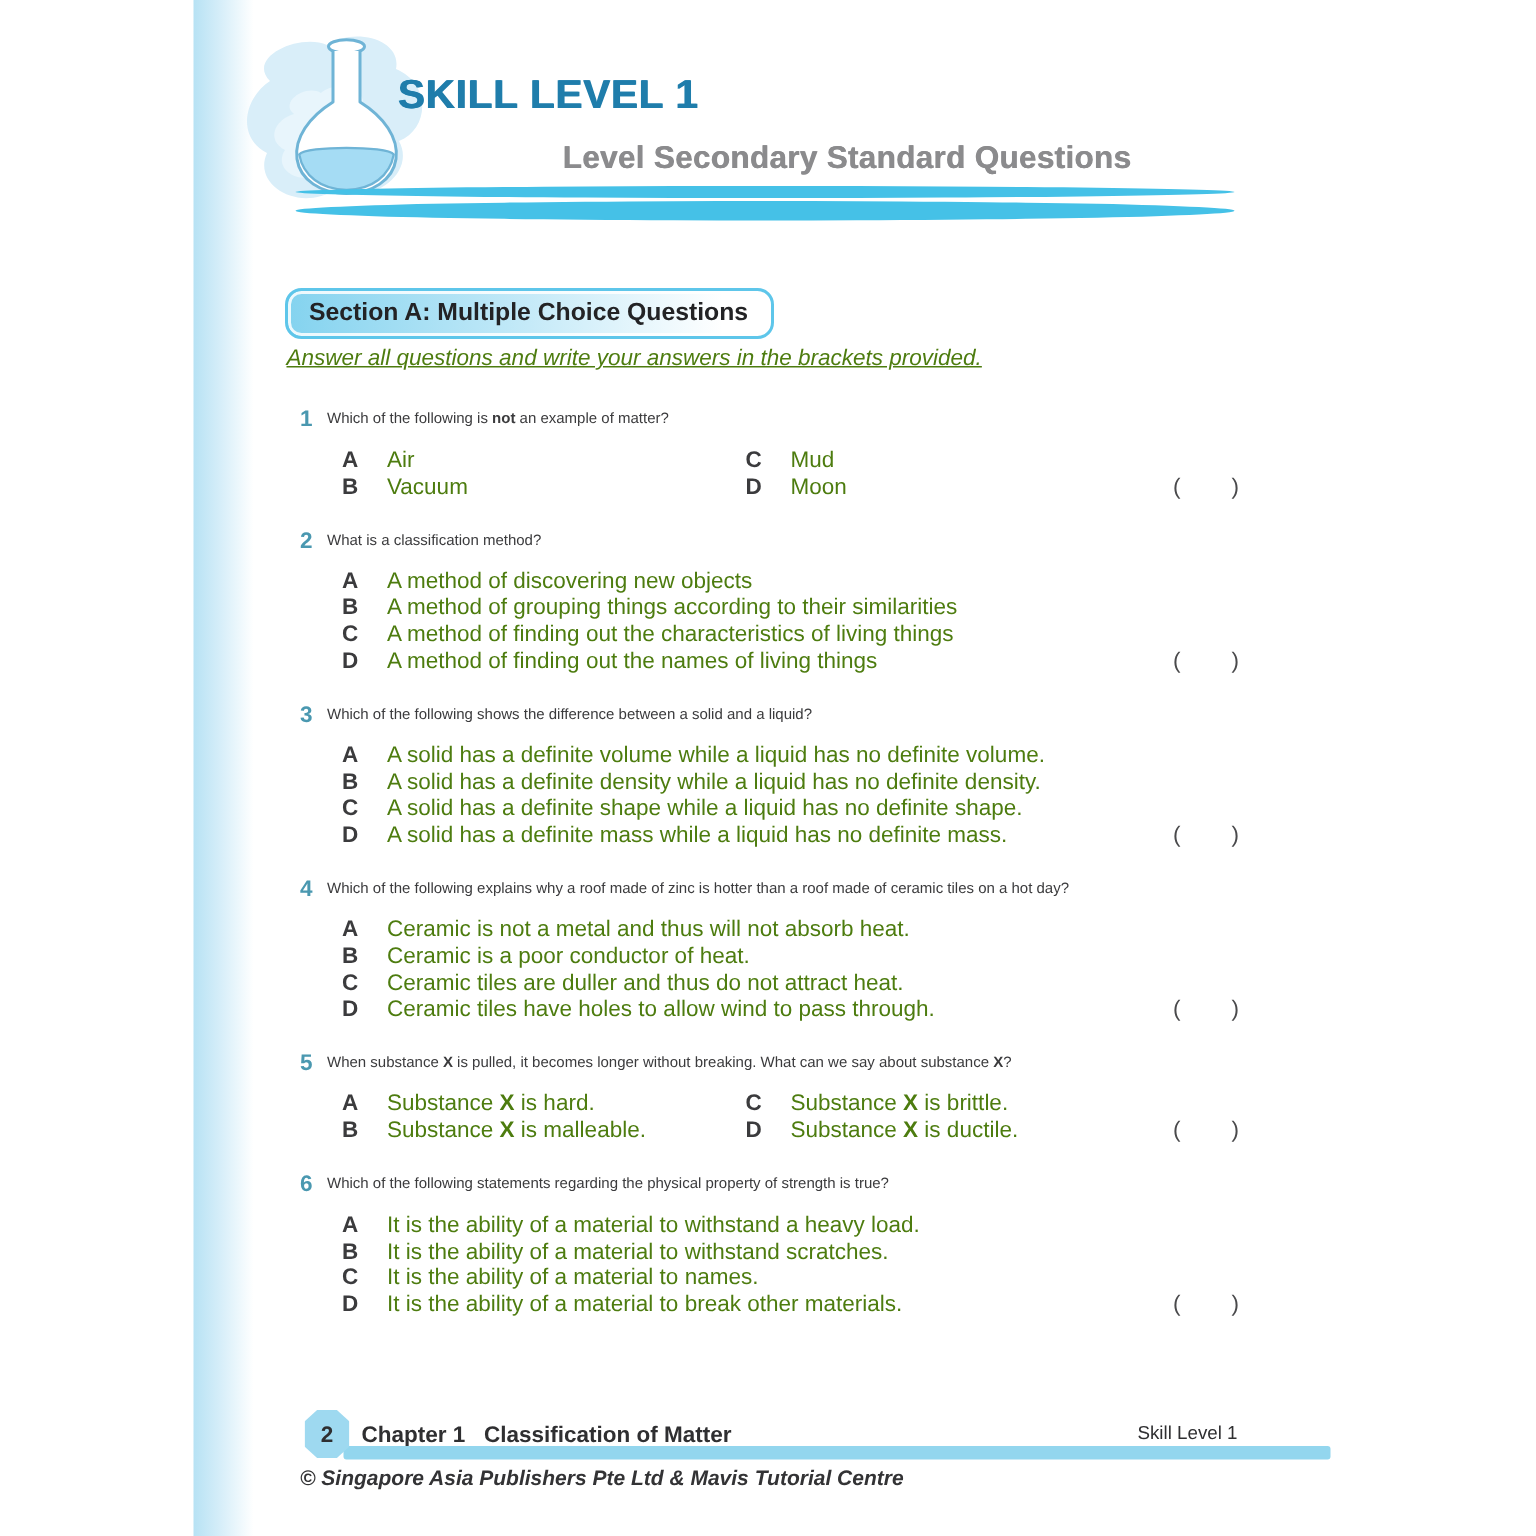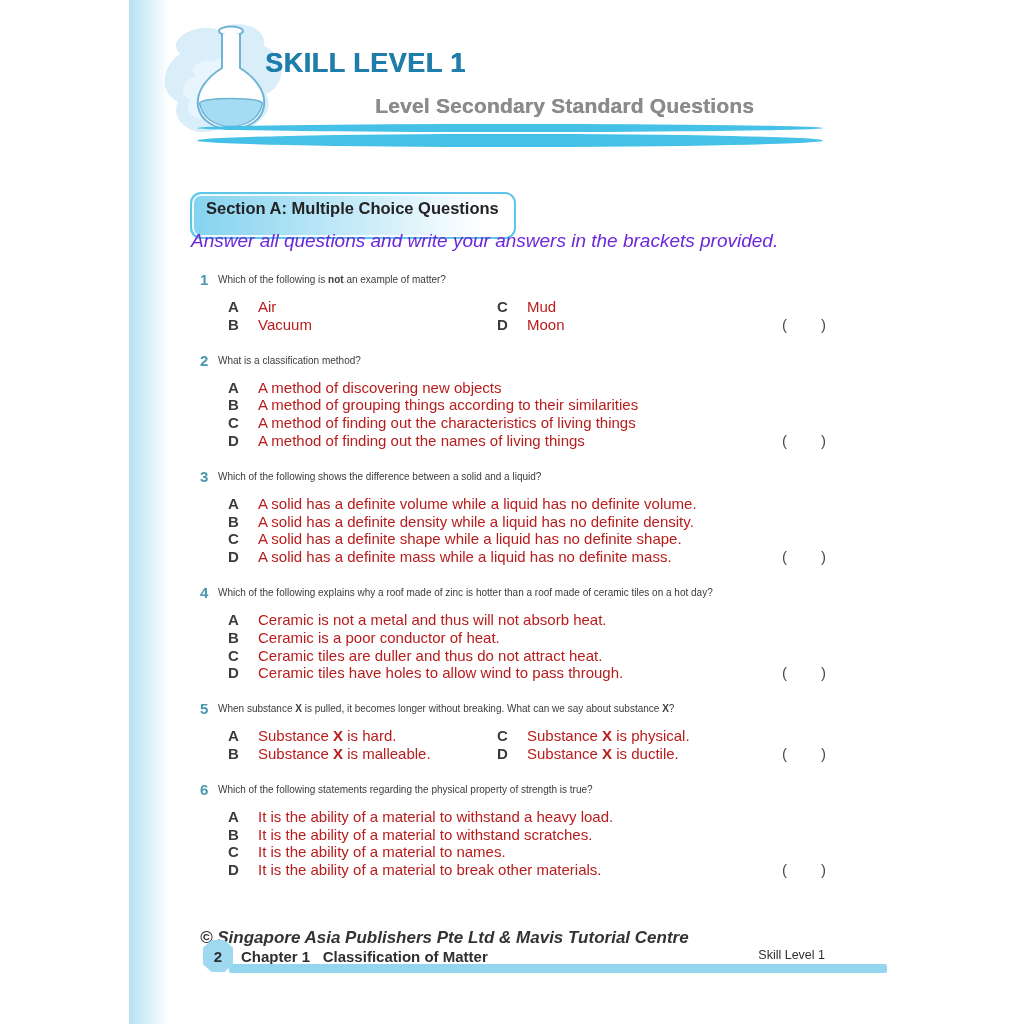--- a/index.html
+++ b/index.html
@@ -32,29 +32,29 @@
     color:#8b8b8d;
     text-shadow:.4px 0 0 #8b8b8d;
   }
   .bar { position:absolute; background:#45c1e7; border-radius:50%; }
   .bar-thin  { left:197px; top:124px; width:626px; height:8px; }
   .bar-thick { left:197px; top:134px; width:626px; height:13px; }
 
   
   .section-box {
     position:absolute; left:190px; top:192px;
-    display:inline-block; padding:5px 15px 19px 14px;
+    display:inline-block; padding:5px 15px 6px 14px;
     border:2px solid #5ec6ea; border-radius:11px;
     background:linear-gradient(90deg,#84d3ef 0%, #c5eaf8 50%, #ffffff 90%);
     box-shadow:inset 0 0 0 2px rgba(255,255,255,.85);
     font-size:16.5px; font-weight:bold; color:#232325;text-align:right;
   }
   .instruction {
     position:absolute; left:191px; top:230px;
-    font-size:19px; font-style:italic; color:#6d28d9;
+    font-size:15px; font-style:italic; color:#4d7c0f;text-decoration:underline;
   }
 
   
   .questions { position:absolute; left:190px; top:271px; width:636px; }
   .question { margin-bottom:18px; }
   .q-head { display:flex; align-items:flex-start; }
   .q-num {
     flex:0 0 28px; padding-left:10px;
     font-size:15px; font-weight:bold; color:#4a98b0; line-height:18px;
   }
@@ -63,21 +63,21 @@
     text-align:justify;
   }
   .q-options {
     position:relative; margin-left:38px; margin-top:9px;
     display:grid; row-gap:0;
     font-size:15px; line-height:17.8px;
   }
   .q-options.cols-1 { grid-template-columns:30px 530px; }
   .q-options.cols-2 { grid-template-columns:30px 239px 30px 240px; }
   .opt-label { font-weight:bold; color:#3b3b3d; }
-  .opt-text  { color:#b91c1c; padding-right:24px; }
+  .opt-text  { color:#4d7c0f; padding-right:24px; }
   .answer-bracket {
     position:absolute; right:0; bottom:0;
     font-size:15px; color:#4a4a4c; line-height:17.8px;
   }
   .answer-bracket .gap { display:inline-block; width:34px; }
   b, .bold { font-weight:bold; }
 
   
   .page-badge {
     position:absolute; left:203px; top:940px; width:30px; height:32px;
@@ -92,22 +92,22 @@
   }
   .footer-right {
     position:absolute; right:199px; top:948px;
     font-size:12.5px; color:#2f2f31;
   }
   .footer-bar {
     position:absolute; left:229px; top:964px; width:658px; height:9px;
     background:#93d6ee; border-radius:2px; z-index:1;
   }
   .copyright {
-    position:absolute; left:200px; top:928px;
-    font-size:17px; font-style:italic; font-weight:bold; color:#333335;
+    position:absolute; left:200px; top:977px;
+    font-size:14px; font-style:italic; font-weight:bold; color:#333335;
   }
 </style>
 </head>
 <body>
 
 <div class="page">
 
   <div class="left-strip"></div>
 
   <div class="flask-wrap">
@@ -199,21 +199,21 @@
       </div>
       <div class="question">
         <div class="q-head">
           <div class="q-num">5</div>
           <div class="q-text"><span>When substance </span><span class="bold">X</span><span> is pulled, it becomes longer without breaking. What can we say about substance </span><span class="bold">X</span><span>?</span></div>
         </div>
         <div class="q-options cols-2">
           <span class="opt-label">A</span>
           <span class="opt-text"><span>Substance </span><span class="bold">X</span><span> is hard.</span></span>
           <span class="opt-label">C</span>
-          <span class="opt-text"><span>Substance </span><span class="bold">X</span><span> is physical.</span></span>
+          <span class="opt-text"><span>Substance </span><span class="bold">X</span><span> is brittle.</span></span>
           <span class="opt-label">B</span>
           <span class="opt-text"><span>Substance </span><span class="bold">X</span><span> is malleable.</span></span>
           <span class="opt-label">D</span>
           <span class="opt-text"><span>Substance </span><span class="bold">X</span><span> is ductile.</span></span>
           <span class="answer-bracket"><span>(</span><span class="gap"></span><span>)</span></span>
         </div>
       </div>
       <div class="question">
         <div class="q-head">
           <div class="q-num">6</div>

